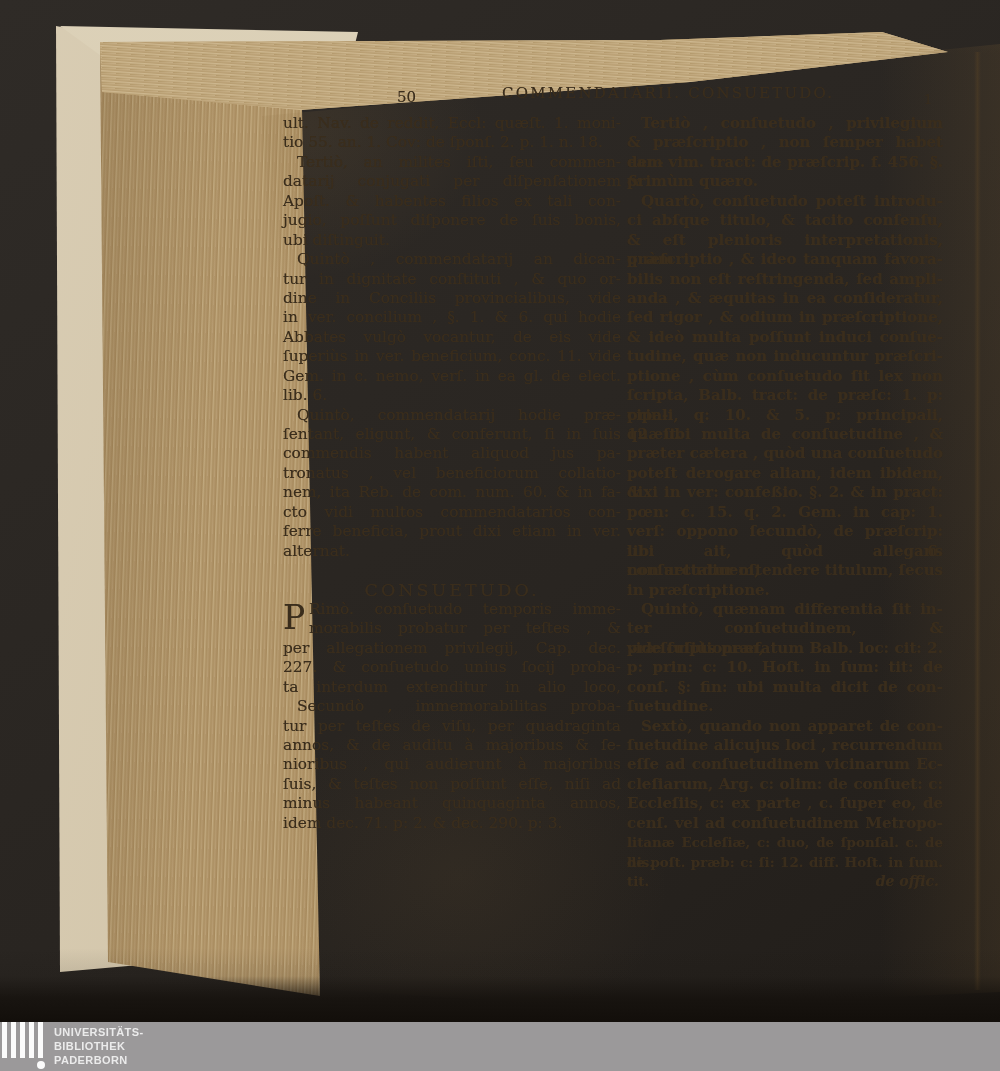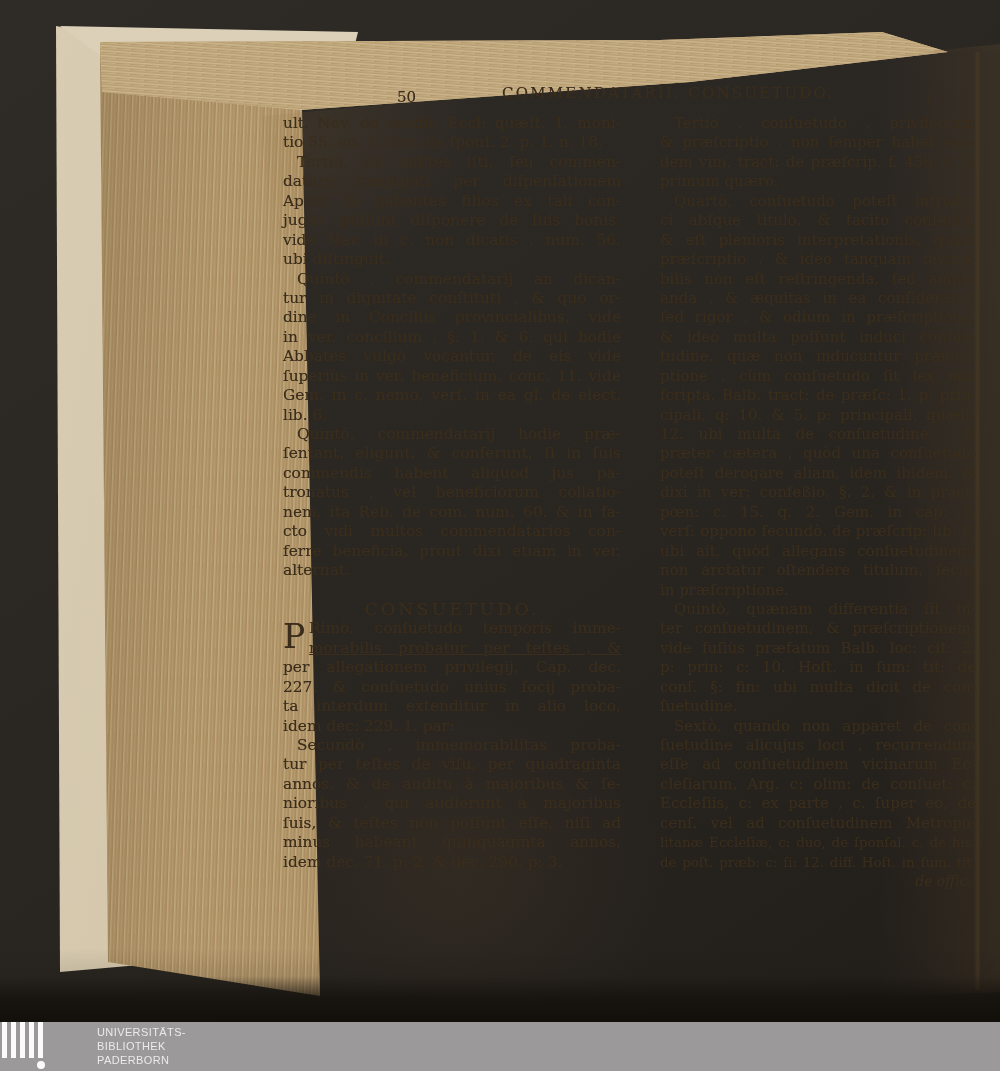--- a/index.html
+++ b/index.html
@@ -53,44 +53,44 @@
   }
 
   
   .print{color:#3a2d1c;text-shadow:0 0 .5px rgba(58,45,28,.55);}
   .page-number{position:absolute;left:397px;top:88px;font-size:15px;}
   .running-title{position:absolute;left:502px;top:84px;font-size:15px;letter-spacing:2.2px;white-space:nowrap;}
   .signature-mark{position:absolute;left:924px;top:92px;font-size:13px;opacity:.7;}
 
   .text-col{position:absolute;top:114px;}
   .col-left{left:283px;width:338px;}
-  .col-right{left:660px;width:316px;}
+  .col-right{left:627px;width:316px;font-weight:bold;}
   .text-line{
     min-height:19.45px;height:19.45px;line-height:19.45px;font-size:15.4px;
     text-align:justify;text-align-last:justify;overflow:visible;
   }
   .col-right .text-line{font-size:15px;}
   .text-line.end{text-align-last:left;}
   .text-line.indent{padding-left:14px;}
-  .text-line.pad{padding-left:26px;text-decoration:underline;}
+  .text-line.pad{padding-left:26px;}
   .text-line.small{font-size:13.4px;}
   .text-line.heading{text-align:center;text-align-last:center;letter-spacing:3px;font-size:17.5px;}
   .text-line.catchword{text-align:left;text-align-last:right;font-style:italic;font-size:14px;padding-right:4px;}
   .dropcap-line{position:relative;padding-left:26px;}
   .dropcap{position:absolute;left:0;top:1px;font-size:33px;line-height:33px;}
 
   
   .logo-band{position:absolute;left:0;top:1022px;width:1000px;height:49px;background:#9b999a;}
   .logo-bars{position:absolute;left:1px;top:0;width:46px;height:49px;}
   .logo-bar{position:absolute;top:0;width:5px;height:36px;background:#fbfbfb;}
   .logo-dot{position:absolute;left:36px;top:39px;width:8px;height:8px;border-radius:50%;background:#fbfbfb;}
   .logo-text{
     position:absolute;left:54px;top:3px;color:#ebebeb;
-    font-family:"Liberation Sans","DejaVu Sans",sans-serif;font-weight:normal;
-    font-size:11px;line-height:14px;letter-spacing:.4px;margin-left:43px;
+    font-family:"Liberation Sans","DejaVu Sans",sans-serif;font-weight:bold;
+    font-size:11px;line-height:14px;letter-spacing:.4px;
   }
 </style>
 </head>
 <body>
 
 <div class="stage">
 
   <div class="layer cover-left"></div>
   <div class="layer endpaper-top"></div>
   <div class="layer edge-left"></div>
@@ -103,21 +103,20 @@
   <div class="print running-title">COMMENDATARII. CONSUETUDO.</div>
   <div class="print signature-mark">1</div>
 
   <div class="print text-col col-left">
       <div class="text-line">ult. Nav. de reddit, Eccl: quæſt. 1. moni-</div>
       <div class="text-line end">tio 55. an. 1. Cov: de ſponſ. 2. p. 1. n. 18.</div>
       <div class="text-line indent">Tertiò, an milites iſti, ſeu commen-</div>
       <div class="text-line">datarij conjugati per diſpenſationem</div>
       <div class="text-line">Apoſt. &amp; habentes filios ex tali con-</div>
       <div class="text-line">jugio, poſſunt diſponere de ſuis bonis,</div>
-      <div class="text-line">vide Nav. in c. non dicatis , num. 56.</div>
       <div class="text-line end">ubi diſtinguit.</div>
       <div class="text-line indent">Quintò , commendatarij an dican-</div>
       <div class="text-line">tur in dignitate conſtituti , &amp; quo or-</div>
       <div class="text-line">dine in Conciliis provincialibus, vide</div>
       <div class="text-line">in ver. concilium , §. 1. &amp; 6. qui hodie</div>
       <div class="text-line">Abbates vulgò vocantur, de eis vide</div>
       <div class="text-line">ſuperiùs in ver. beneficium, conc. 11. vide</div>
       <div class="text-line">Gem. in c. nemo, verſ. in ea gl. de elect.</div>
       <div class="text-line end">lib. 6.</div>
       <div class="text-line indent">Quintò, commendatarij hodie præ-</div>
@@ -128,21 +127,20 @@
       <div class="text-line">cto vidi multos commendatarios con-</div>
       <div class="text-line">ferre beneficia, prout dixi etiam in ver.</div>
       <div class="text-line end">alternat.</div>
       <div class="text-line end"></div>
       <div class="text-line heading">CONSUETUDO.</div>
       <div class="text-line dropcap-line"><span class="dropcap">P</span><span>Rimò. conſuetudo temporis imme-</span></div>
       <div class="text-line pad">morabilis probatur per teſtes , &amp;</div>
       <div class="text-line">per allegationem privilegij, Cap. dec.</div>
       <div class="text-line">227. &amp; conſuetudo unius ſocij proba-</div>
       <div class="text-line">ta interdum extenditur in alio loco,</div>
-      <div class="text-line end">idem dec: 229. 1. par:</div>
       <div class="text-line indent">Secundò , immemorabilitas proba-</div>
       <div class="text-line">tur per teſtes de viſu, per quadraginta</div>
       <div class="text-line">annos, &amp; de auditu à majoribus &amp; ſe-</div>
       <div class="text-line">nioribus , qui audierunt à majoribus</div>
       <div class="text-line">ſuis, &amp; teſtes non poſſunt eſſe, niſi ad</div>
       <div class="text-line">minus habeant quinquaginta annos,</div>
       <div class="text-line end">idem dec. 71. p: 2. &amp; dec. 290. p: 3.</div>
     </div>
   <div class="print text-col col-right">
       <div class="text-line indent">Tertiò , conſuetudo , privilegium</div>

